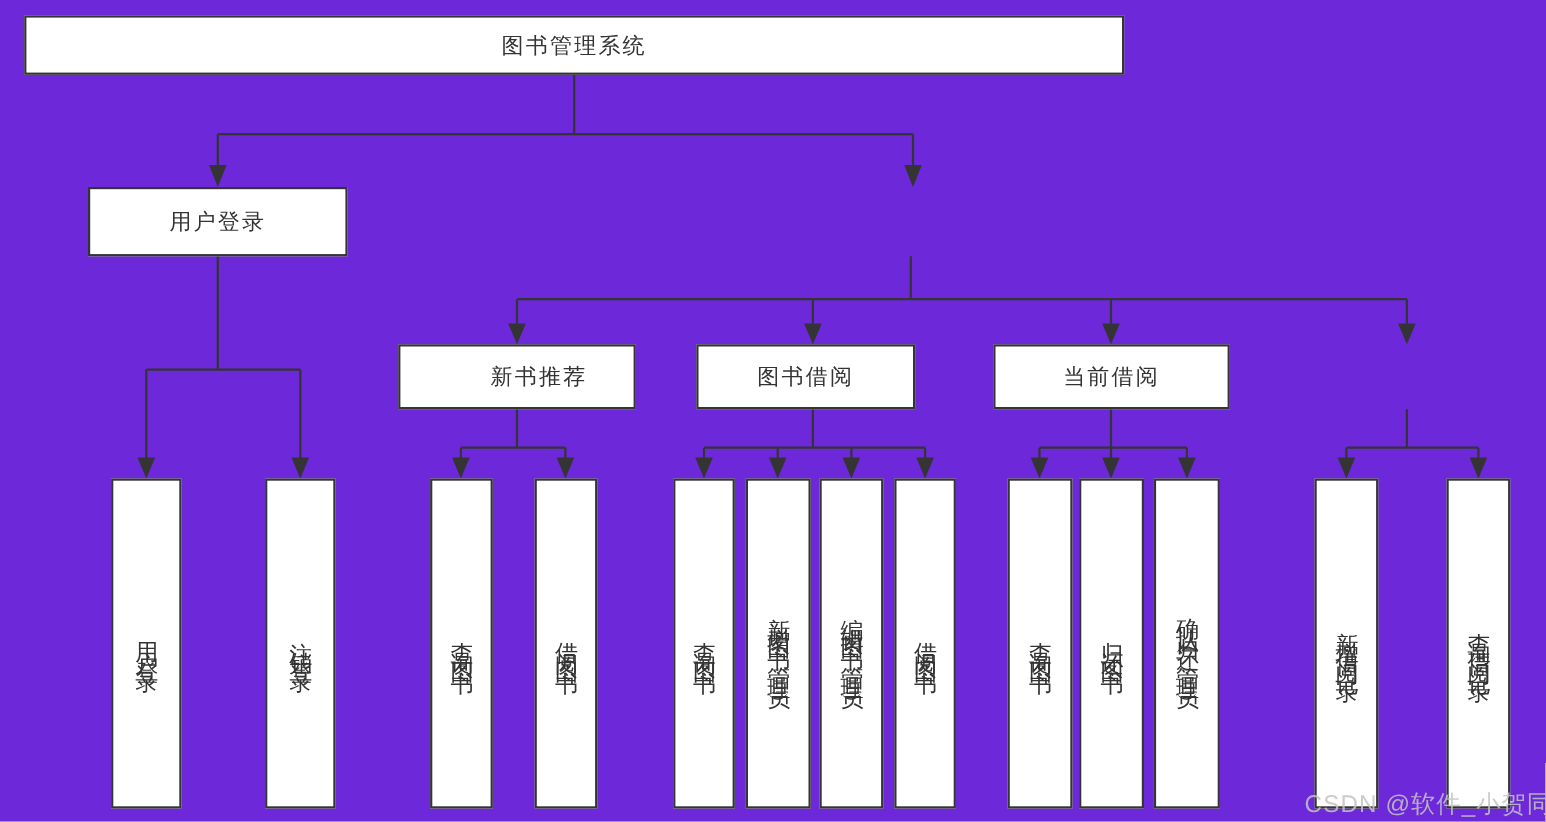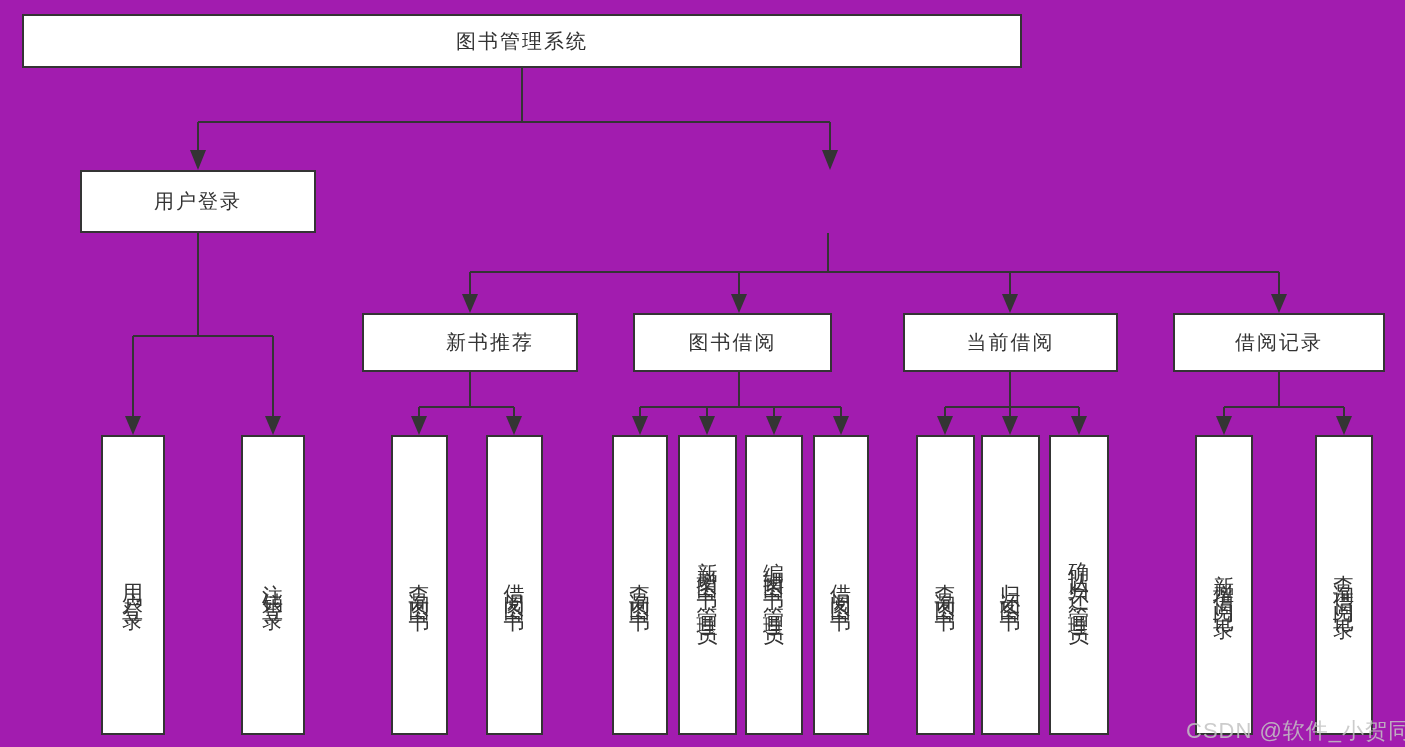--- a/index.html
+++ b/index.html
@@ -1,20 +1,20 @@
 <!DOCTYPE html>
 <html><head>
 <meta charset="utf-8">
 <style>
   html, body { margin: 0; padding: 0; background: #ffffff; }
   #canvas {
     position: relative;
     width: 1405px;
     height: 747px;
-    background: #a21caf;
+    background: #6d28d9;
     font-family: "Liberation Sans", sans-serif;
     overflow: hidden;
   }
   #connector-layer {
     position: absolute;
     left: 0; top: 0;
     width: 1405px; height: 747px;
     pointer-events: none;
   }
   .node {
@@ -123,21 +123,20 @@
     </g>
   </svg>
 
   <div class="node h" id="n-root">图书管理系统</div>
 
   <div class="node h" id="n-user">用户登录</div>
 
   <div class="node h" id="n-rec">新书推荐</div>
   <div class="node h" id="n-bor">图书借阅</div>
   <div class="node h" id="n-cur">当前借阅</div>
-  <div class="node h" id="n-hist">借阅记录</div>
 
   <div class="node v leaf" id="l1">
     <span class="vt">用户登录</span>
   </div>
   <div class="node v leaf" id="l2">
     <span class="vt">注销登录</span>
   </div>
 
   <div class="node v leaf" id="l3">
     <span class="vt">查询图书</span>

